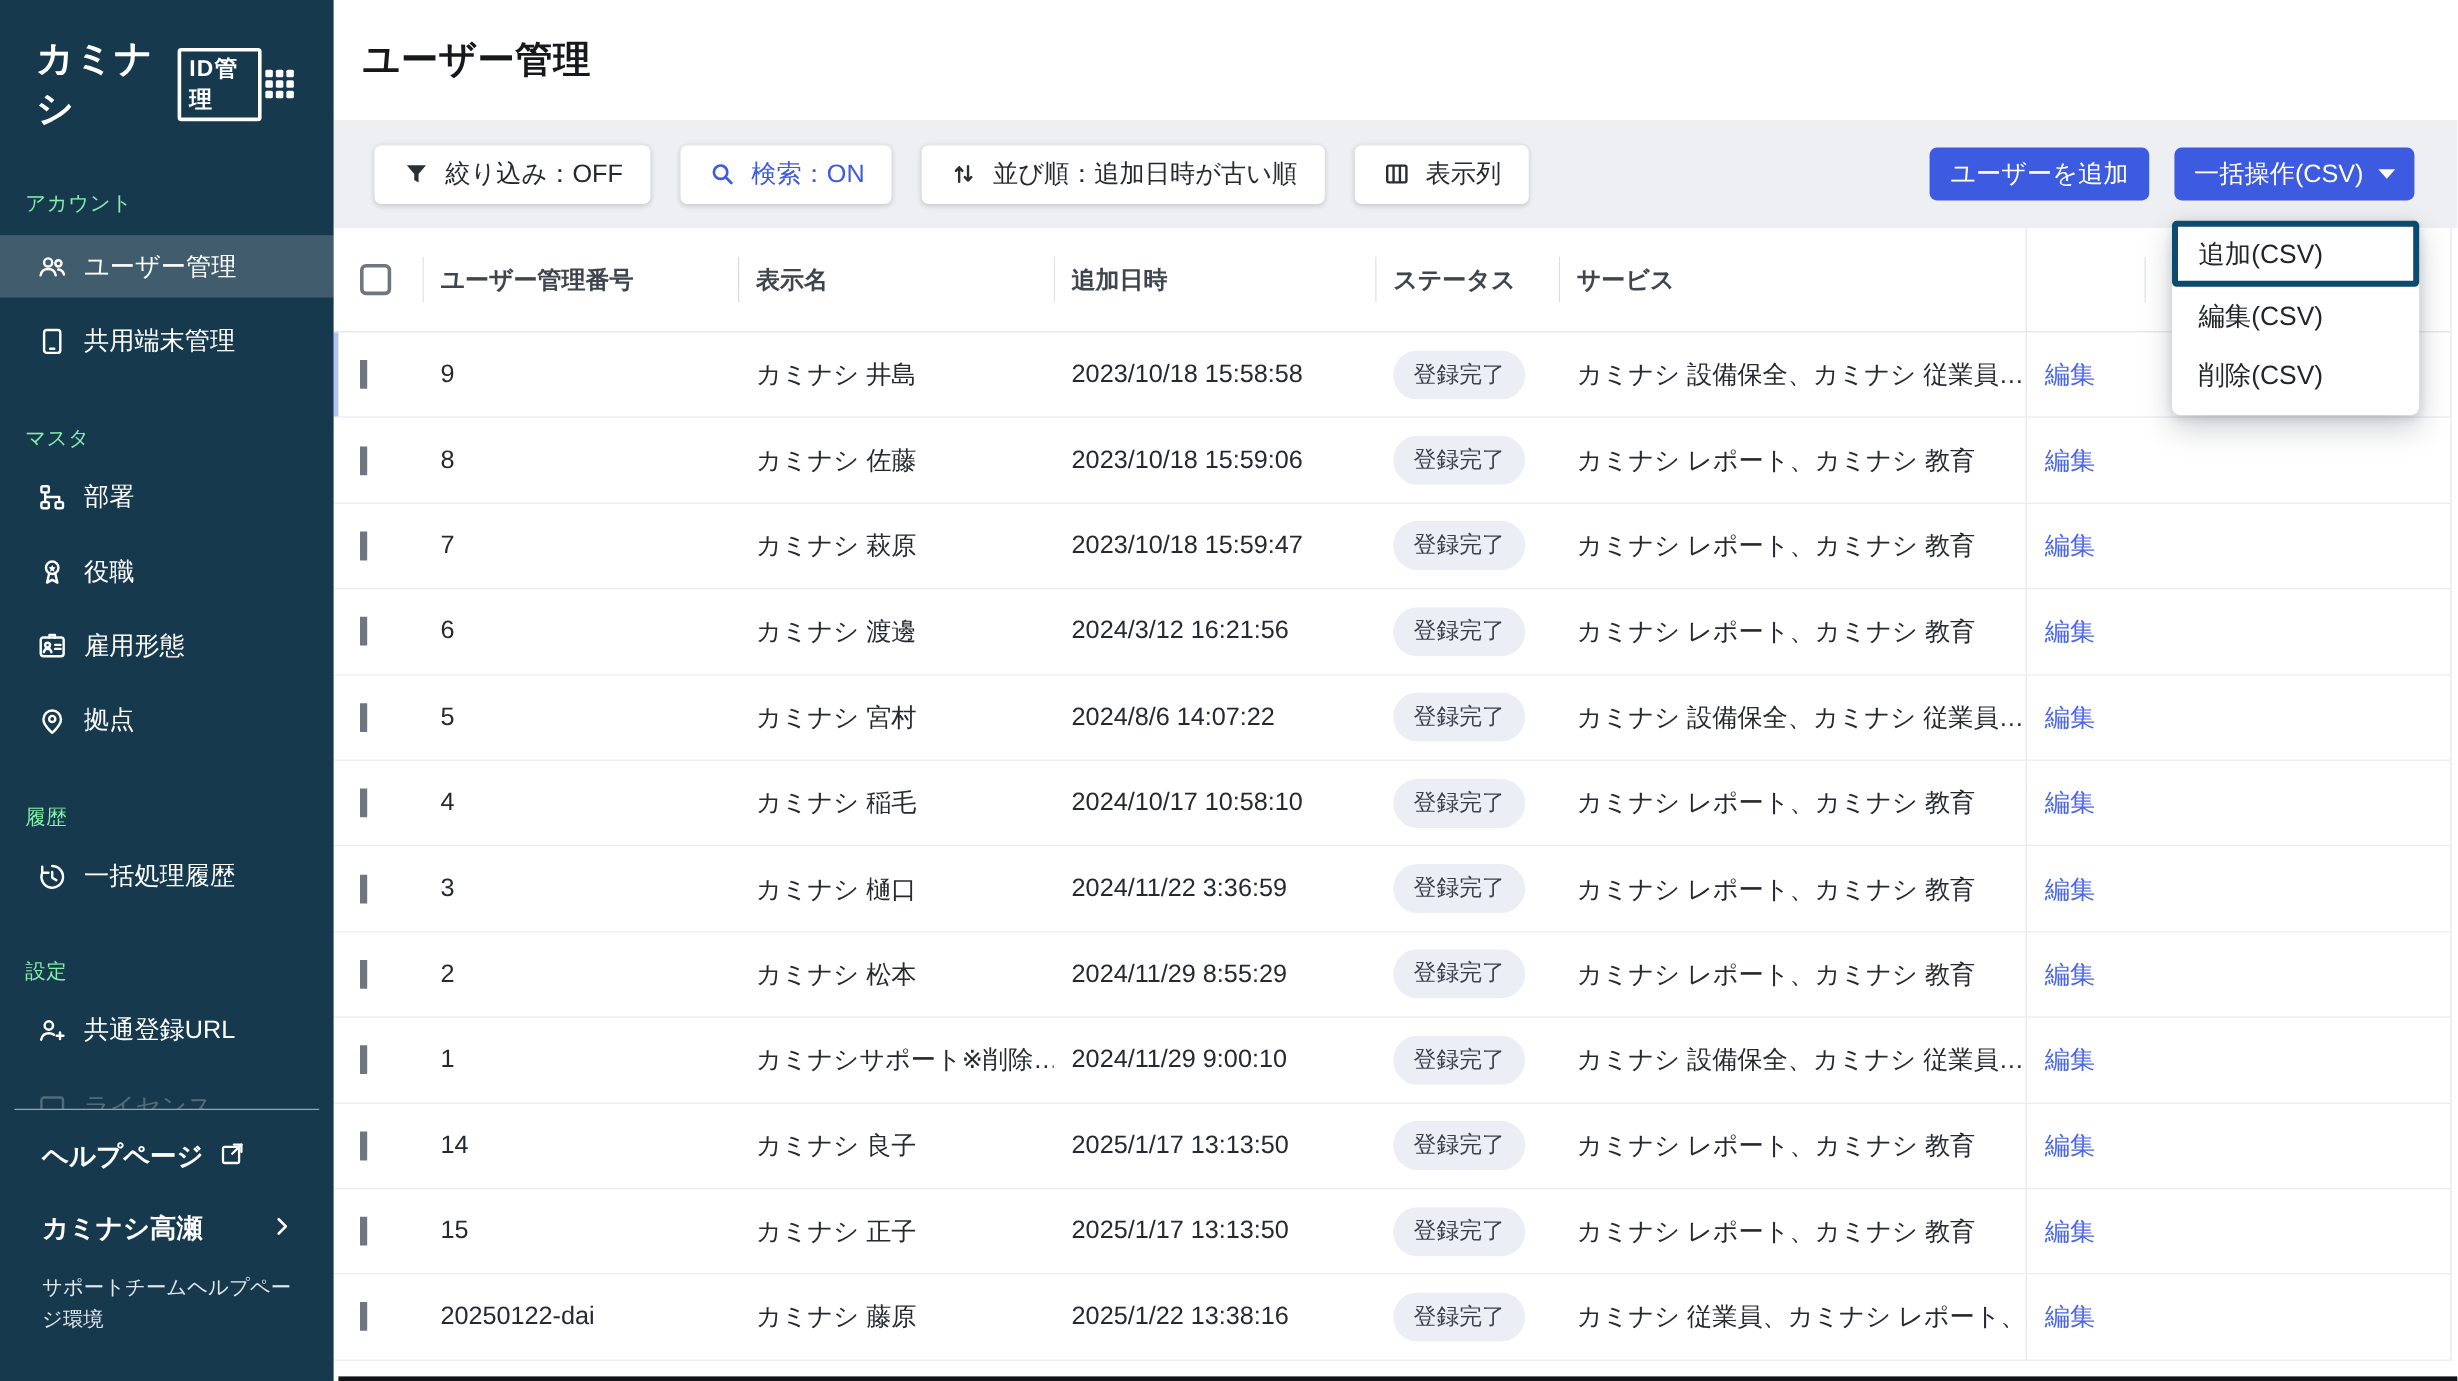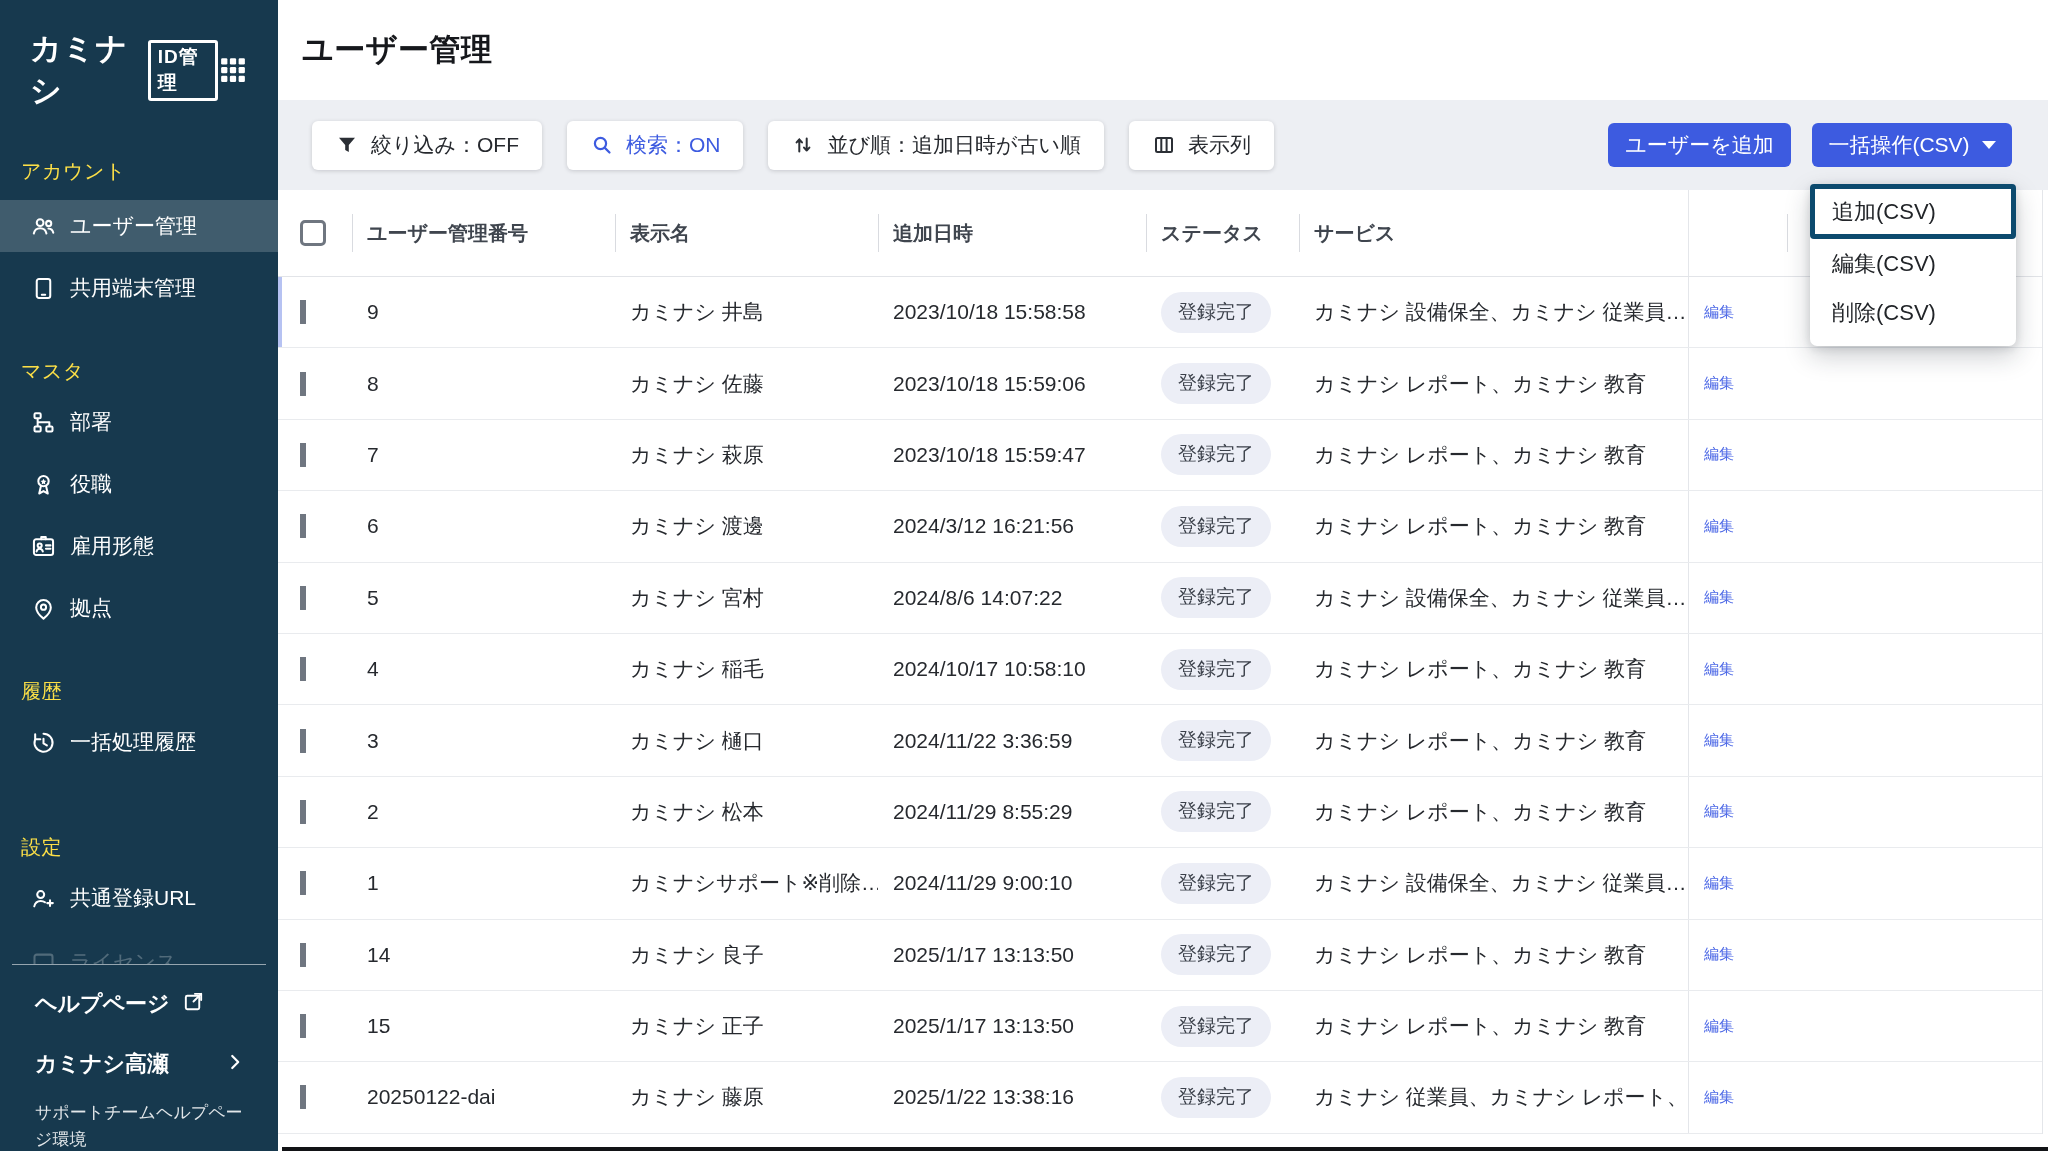--- a/index.html
+++ b/index.html
@@ -6,25 +6,25 @@
   html,body { width:2048px; height:1151px; }
   body { font-family:"Liberation Sans","DejaVu Sans",sans-serif; background:#fff; overflow:hidden; }
   .app { position:relative; width:2048px; height:1151px; overflow:hidden; }
 
   
   .sidebar { position:absolute; left:0; top:0; bottom:0; width:278px; background:#17394E; color:#fff; z-index:5; }
   .logo-row { display:flex; align-items:center; padding:28px 30px 0 30px; }
   .logo-text { font-size:31px; font-weight:700; letter-spacing:1px; }
   .logo-badge { margin-left:10px; border:3px solid #fff; border-radius:3px; padding:1px 7px 2px; font-size:19px; font-weight:700; letter-spacing:1px; }
   .apps-icon { margin-left:auto; width:30px; height:30px; cursor:pointer; }
-  .section-label { padding-left:21px; font-size:20px; color:#fde047; letter-spacing:.5px; }
+  .section-label { padding-left:21px; font-size:17px; color:#86efac; letter-spacing:.5px; }
   .s-account { margin-top:46px; }
   .s-master  { margin-top:44px; }
   .s-history { margin-top:44px; }
-  .s-settings{ margin-top:66px; }
+  .s-settings{ margin-top:42px; }
   .side-item { display:flex; align-items:center; height:52px; margin-top:10px; padding-left:30px; gap:13px; font-size:21px; cursor:pointer; }
   .side-item:first-of-type { margin-top:0; }
   .side-item .sicon { width:27px; height:27px; flex:0 0 27px; display:flex; }
   .side-item.selected { background:#41607293; background:rgba(255,255,255,.18); }
   .side-item.disabled { opacity:.42; cursor:default; }
   .sec-items .side-item:nth-child(2){ margin-top:10px; }
   .s-account + .sec-items { margin-top:15px; }
   .s-master + .sec-items, .s-history + .sec-items, .s-settings + .sec-items { margin-top:11px; }
   .ghost-wrap { height:28px; overflow:hidden; opacity:.25; margin-top:12px; }
   .side-divider { border:none; border-top:1.5px solid rgba(255,255,255,.55); margin:0 12px 0 12px; }
@@ -52,21 +52,21 @@
   .trow { display:grid; grid-template-columns:74px 263px 263px 268px 153px 389px 99px auto; align-items:center; }
   .thead { height:87px; border-bottom:1px solid #E2E4E8; font-size:20px; font-weight:700; color:#3F454E; }
   .thead .cell { position:relative; height:100%; display:flex; align-items:center; }
   .thead .cell.sep::before { content:""; position:absolute; left:0; top:50%; transform:translateY(-50%); width:1px; height:38px; background:#D9DBE0; }
   .tbody-row { height:71.4px; border-bottom:1px solid #E9EBEE; position:relative; font-size:21px; color:#26292E; }
   .cell { padding-left:15px; white-space:nowrap; overflow:hidden; }
   .cell.c-check { padding-left:22px; }
   .cell.c-edit { border-left:1px solid #E4E6EA; height:100%; display:flex; align-items:center; }
   .checkbox { width:26px; height:26px; border:3px solid #6F7680; border-radius:5px; background:#fff; cursor:pointer; }
   .status-badge { display:inline-block; padding:7px 17px 8px; background:#ECEEF6; border-radius:999px; font-size:19px; color:#3B404A; }
-  .edit-link { color:#4B67E6; cursor:pointer; text-decoration:none; font-size:15px; }
+  .edit-link { color:#4B67E6; cursor:pointer; text-decoration:none; font-size:21px; }
   .focus-strip { position:absolute; left:0; top:0; bottom:0; width:4px; background:#B6C2F2; }
   .window-edge { position:absolute; left:4px; right:0; bottom:0; height:4px; background:#121316; }
 
   
   .menu-panel { position:absolute; left:1532px; top:184px; width:206px; background:#fff; border-radius:7px; box-shadow:0 10px 26px rgba(25,32,46,.22), 0 2px 8px rgba(25,32,46,.14); padding-bottom:9px; z-index:20; }
   .menu-item { display:flex; align-items:center; height:49px; padding-left:22px; font-size:22px; color:#222529; cursor:pointer; }
   .menu-item.highlight { height:55px; border:5px solid #0c4a6e; border-radius:4px; padding-left:17px; background:#fff; }
 </style>
 </head>
 <body>

